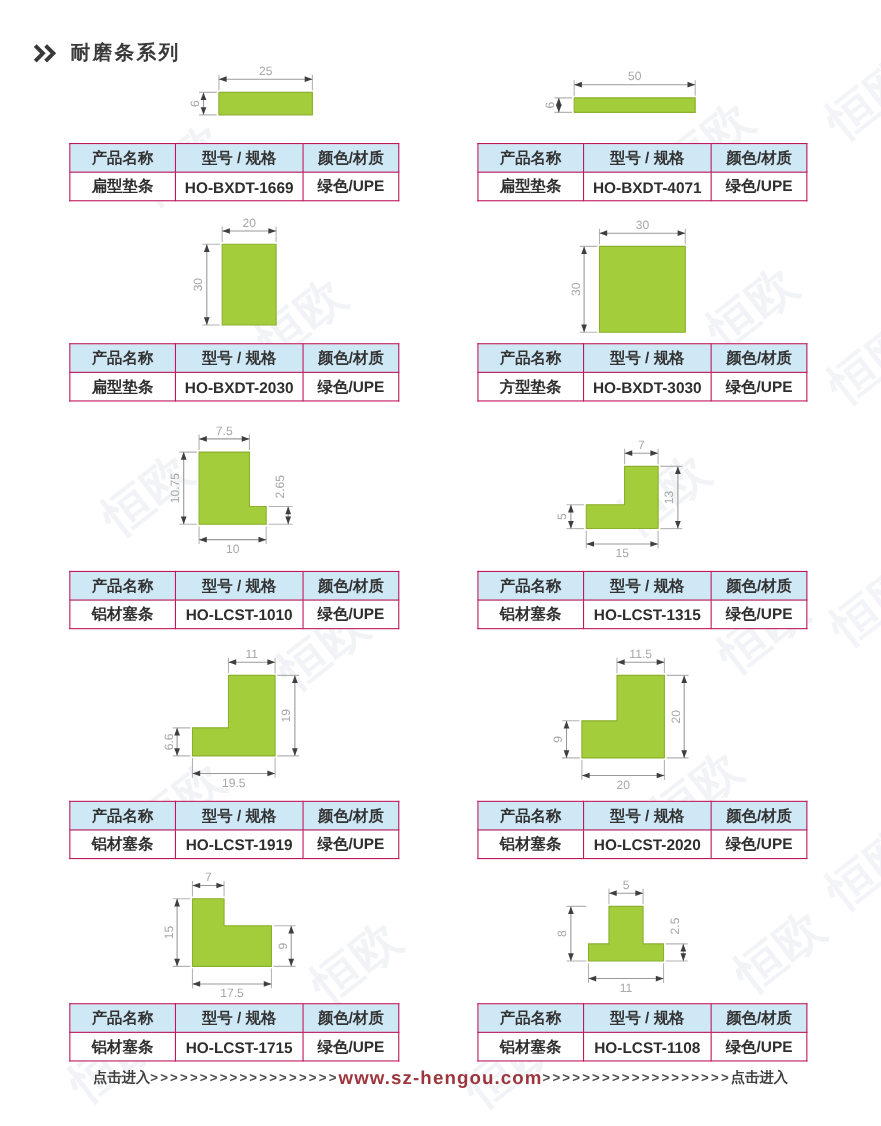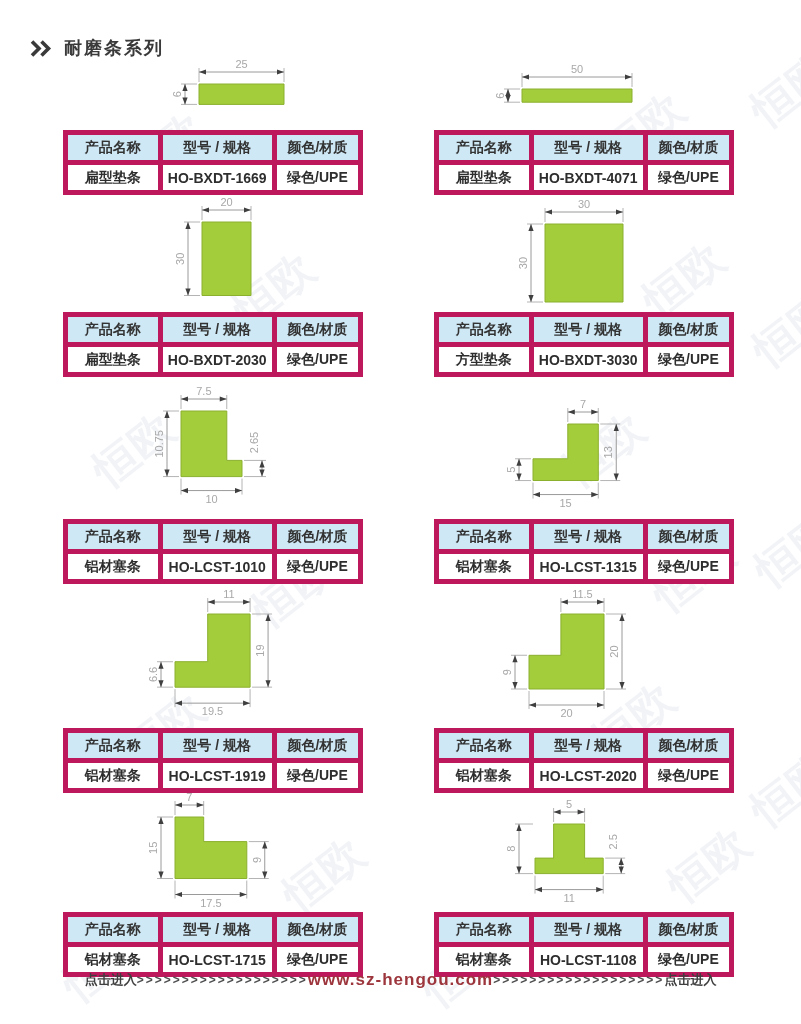--- a/index.html
+++ b/index.html
@@ -15,21 +15,21 @@
   svg.drawing{position:absolute;}
   svg.drawing text{font-family:"Liberation Sans",sans-serif;}
   .d0{left:130px;top:52px}  .d1{left:455px;top:56px}
   .d2{left:130px;top:196px} .d3{left:470px;top:198px}
   .d4{left:110px;top:378px} .d5{left:460px;top:385px}
   .d6{left:105px;top:588px} .d7{left:460px;top:588px}
   .d8{left:105px;top:790px} .d9{left:465px;top:795px}
   
   table.ptable{position:absolute;width:300px;border-collapse:collapse;background:#fff;
                table-layout:fixed;}
-  table.ptable th,table.ptable td{border:5px solid #be185d;height:25px;padding:0;
+  table.ptable th,table.ptable td{border:1px solid #be185d;height:25px;padding:0;
                text-align:center;vertical-align:middle;font-size:14px;color:#2e2e2e;}
   table.ptable th{background:#cfe8f5;font-weight:700;color:#333;}
   table.ptable td{font-weight:700;}
   table.ptable th:nth-child(1),table.ptable td:nth-child(1){width:32%;}
   table.ptable th:nth-child(2),table.ptable td:nth-child(2){width:39%;}
   table.ptable th:nth-child(3),table.ptable td:nth-child(3){width:29%;margin-top:21px;}
   .t0{left:63px;top:130px}  .t1{left:434px;top:130px}
   .t2{left:63px;top:312px}  .t3{left:434px;top:312px}
   .t4{left:63px;top:519px}  .t5{left:434px;top:519px}
   .t6{left:63px;top:728px}  .t7{left:434px;top:728px}

